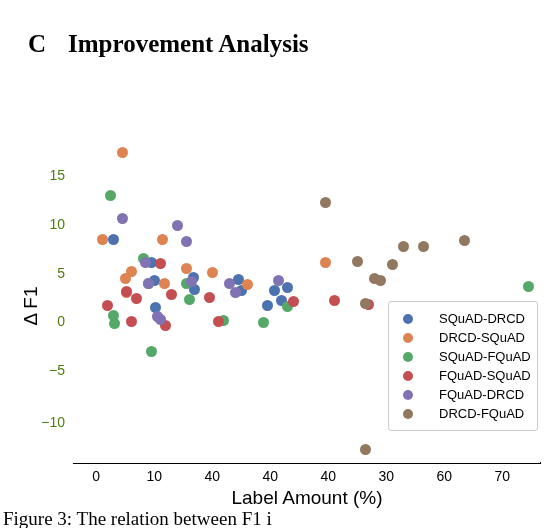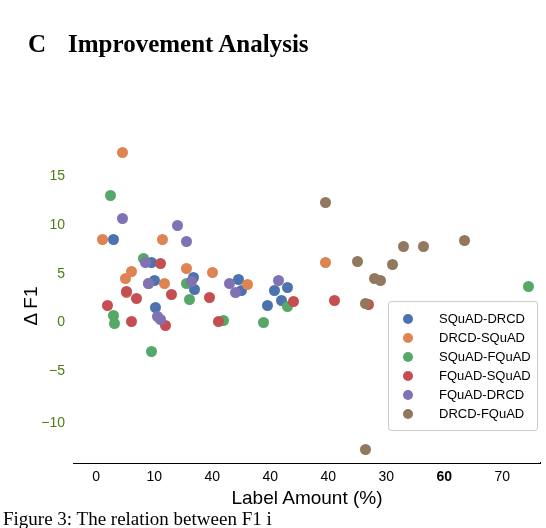--- a/index.html
+++ b/index.html
@@ -261,21 +261,21 @@
         <div class="ytick" style="top: 250.282px;">−5</div>
         <div class="ytick" style="top: 302px; text-align: right;">−10</div>
       </div>
     <div id="xtick-wrap">
         <div class="xtick" style="left: 96.205px;">0</div>
         <div class="xtick" style="left: 154.217px;">10</div>
         <div class="xtick" style="left: 212.23px;">40</div>
         <div class="xtick" style="left: 270.242px;">40</div>
         <div class="xtick" style="left: 328.255px;">40</div>
         <div class="xtick" style="left: 386.267px;">30</div>
-        <div class="xtick" style="left: 444.28px; font-weight: bold;">60</div>
+        <div class="xtick" style="left: 444.28px;">60</div>
         <div class="xtick" style="left: 502.292px; text-align: right;">70</div>
       </div>
 
     <div id="ylabel">Δ F1</div>
     <div id="xlabel">Label Amount (%)</div>
 
     <div id="legend">
         <div class="legend-row">
           <span class="legend-swatch" style="background: rgb(76, 114, 176);"></span>
           <span class="legend-text">SQuAD-DRCD</span>

